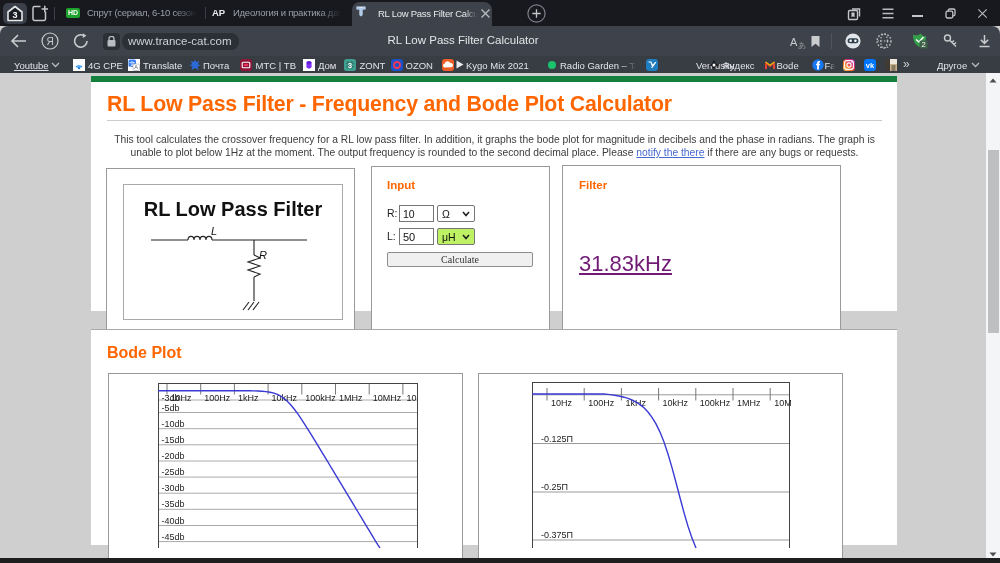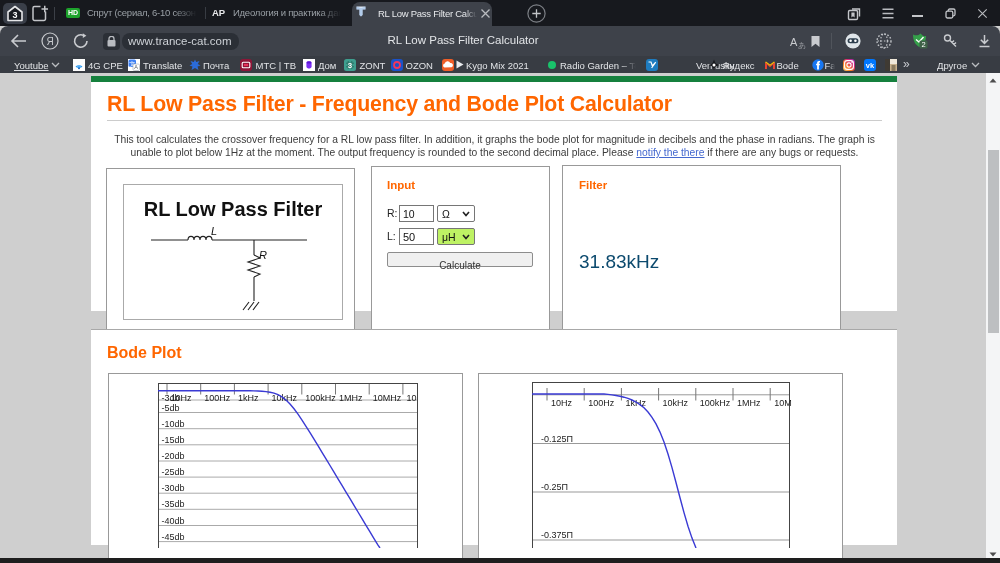--- a/index.html
+++ b/index.html
@@ -265,26 +265,26 @@
       <div class="abs" style="left:15px; top:40px; font-size:10.5px; color:#222;">R:</div>
       <div class="abs" style="left:27px; top:38px; width:35px; height:17px; border:1px solid #767676; background:#fff; font-size:10.5px; color:#111; padding:2px 0 0 3px;">10</div>
       <div class="abs" style="left:65px; top:38px; width:38px; height:17px; border:1px solid #767676; border-radius:2px; background:#fff; font-size:10.5px; color:#111; padding:2px 0 0 4px;">Ω<svg class="abs" style="right:4px; top:5px;" width="8" height="6" viewBox="0 0 8 6">
             <path d="M1 1 L4 4.6 L7 1" fill="none" stroke="#222" stroke-width="1.6"></path>
           </svg></div>
       <div class="abs" style="left:15px; top:63px; font-size:10.5px; color:#222;">L:</div>
       <div class="abs" style="left:27px; top:61px; width:35px; height:17px; border:1px solid #767676; background:#fff; font-size:11px; color:#111; padding:2px 0 0 3px;">50</div>
       <div class="abs" style="left:65px; top:61px; width:38px; height:17px; border:1px solid #767676; border-radius:2px; background:#bef264; font-size:10.5px; color:#111; padding:2px 0 0 4px;">μH<svg class="abs" style="right:4px; top:5px;" width="8" height="6" viewBox="0 0 8 6">
             <path d="M1 1 L4 4.6 L7 1" fill="none" stroke="#222" stroke-width="1.6"></path>
           </svg></div>
-      <div class="abs" style="left:15px; top:85px; width:146px; height:15px; background:#f0f0f0; border:1px solid #8d8d8d; border-radius:2px; font-size:10px; color:#333; text-align:center; padding-top:7px;">Calculate</div>
+      <div class="abs" style="left:15px; top:85px; width:146px; height:15px; background:#f0f0f0; border:1px solid #8d8d8d; border-radius:2px; font-size:10px; color:#333; text-align:center; padding-top:1px;font-family:Liberation Serif, serif;">Calculate</div>
     </div>
 
     <div class="bx" style="left:471px; top:83px; width:279px; height:170px;">
       <div class="abs orangeh" style="left:16px; top:13px;">Filter</div>
-      <div class="abs" style="left:16px; top:85px; font-size:19px; color:#0c4a6e;">31.83kHz</div>
+      <div class="abs" style="left:16px; top:85px; font-size:22px; color:#701a75;text-decoration:underline;">31.83kHz</div>
     </div>
   </div>
   <div class="abs" id="card2">
     <div class="abs orangeh" style="left:16px; top:14px; font-size:16px;">Bode Plot</div>
 
     <div class="bx" style="left:17px; top:43px; width:355px; height:200px; border-bottom:none;">
       <svg class="abs" style="left:49px; top:9px;" width="262" height="165" viewBox="0 0 262 165" font-family="Liberation Sans">
         <rect x="0.5" y="0.5" width="259" height="180" fill="#fff" stroke="#444"></rect>
         <g stroke="#aaa" stroke-width="1">
           <line x1="1" y1="17" x2="259" y2="17"></line>

